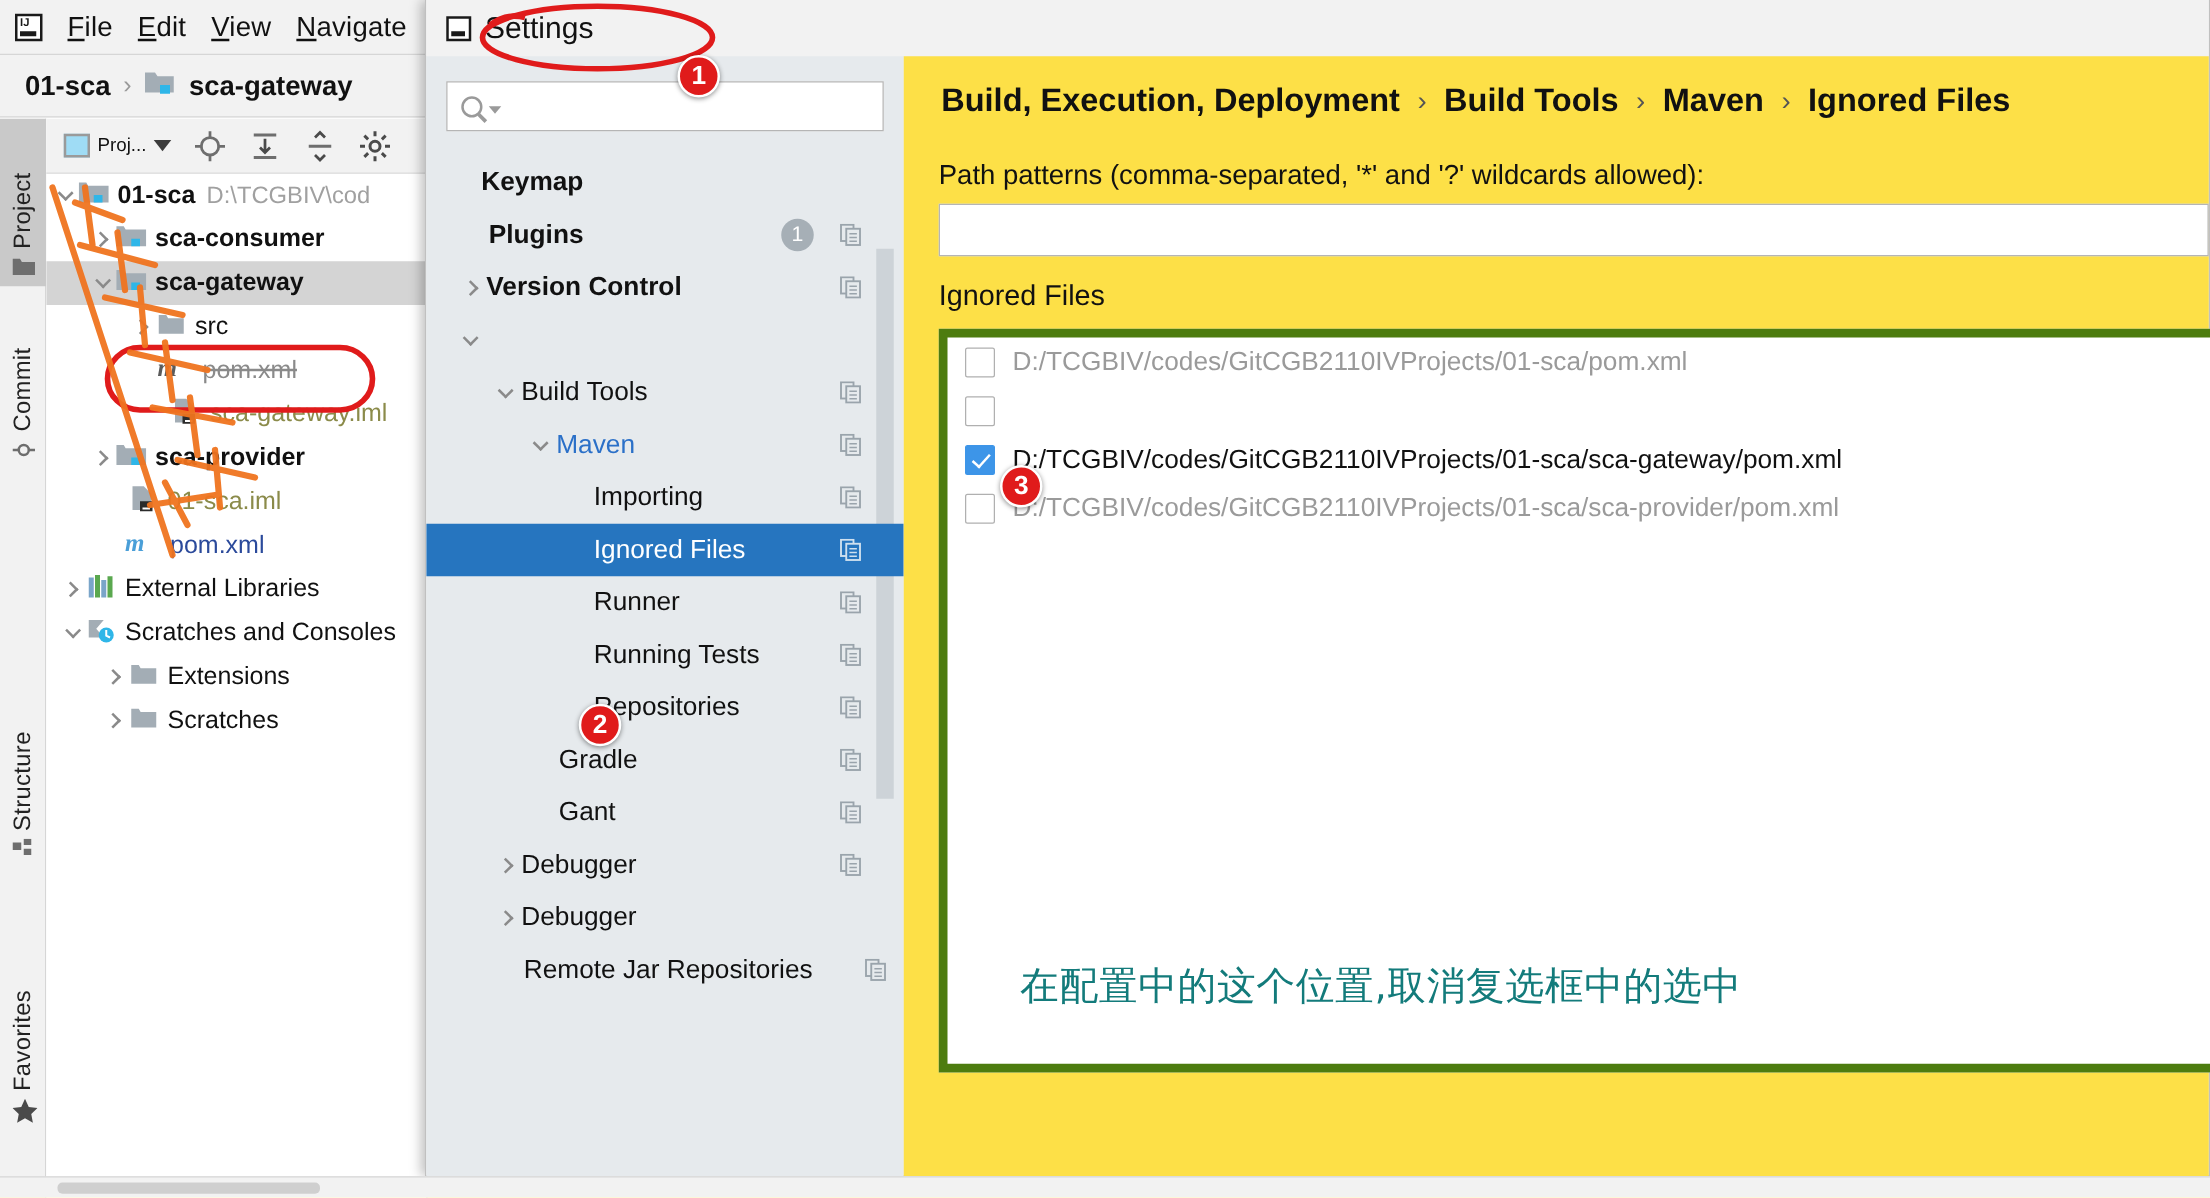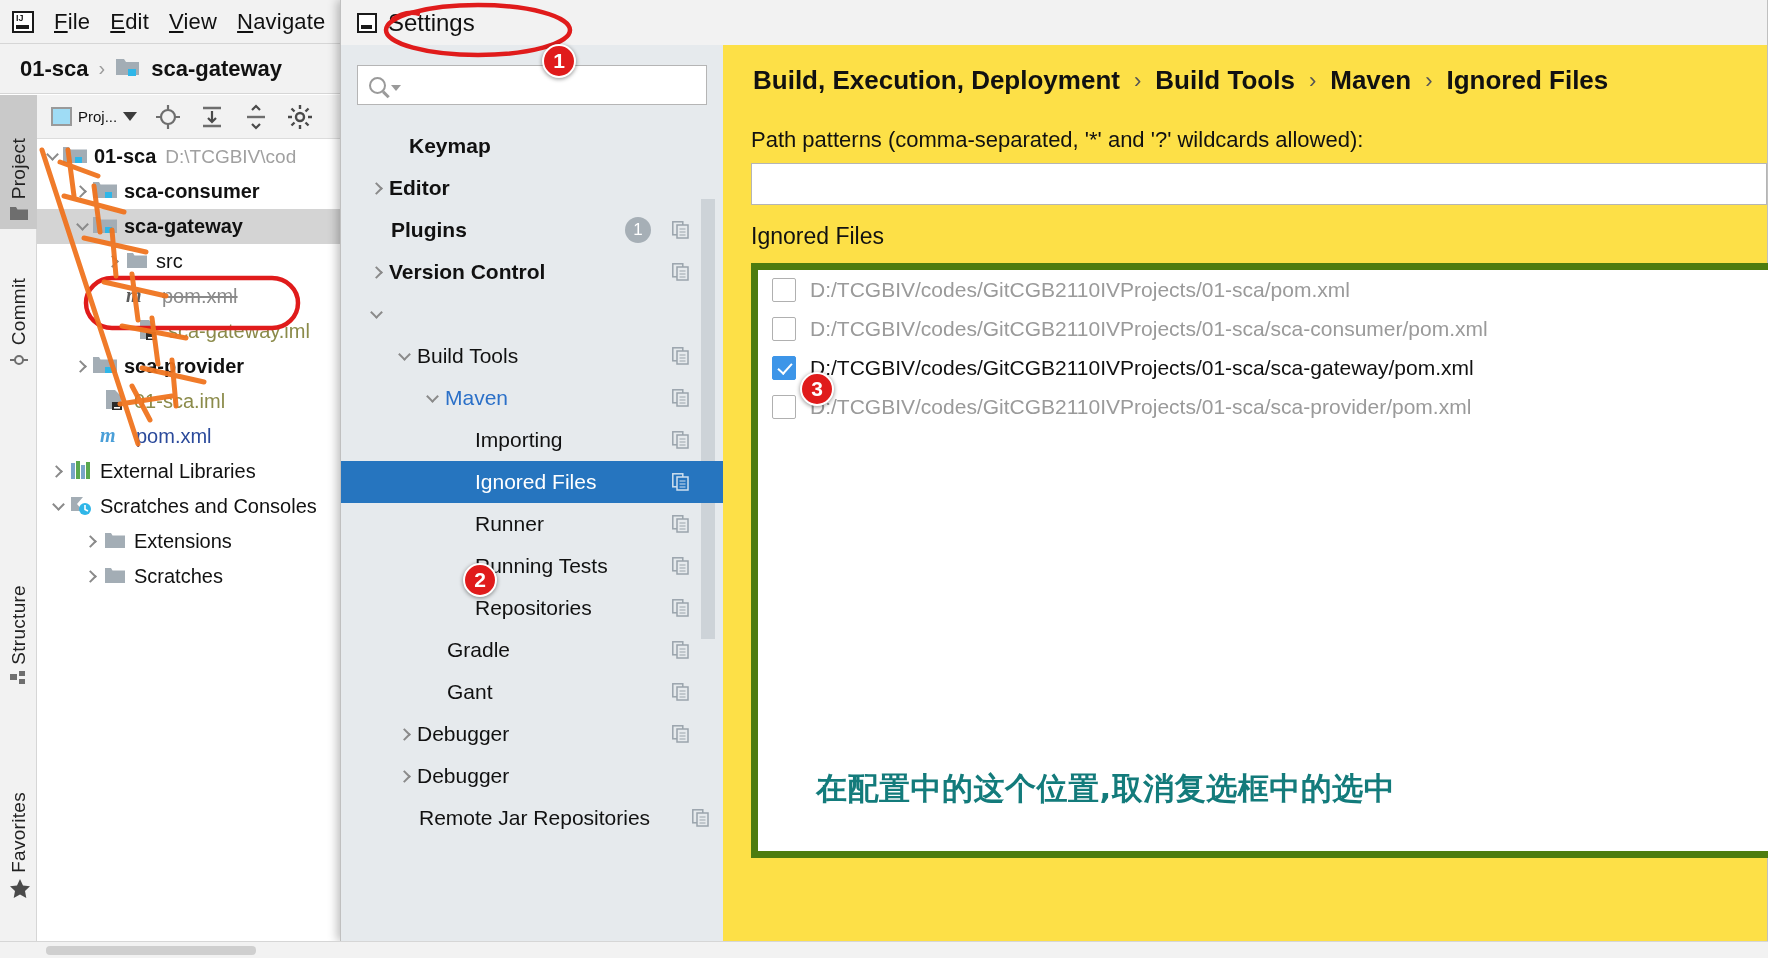--- a/index.html
+++ b/index.html
@@ -233,21 +233,20 @@
     width: 6px; height: 12px; border: solid #ffffff;
     border-width: 0 2.8px 2.8px 0; transform: rotate(42deg);
   }
   .if-txt { font-size: 21px; color: #9a9a9a; }
   .if-txt.on { color: #111; }
 
   .cn-note {
     position: absolute; left: 58px; top: 498px;
     font-size: 31px; color: #137b7b; letter-spacing: .5px;
     font-family: "DejaVu Sans", sans-serif;
-    font-weight: bold;
   }
 
   
   .ann { position: absolute; pointer-events: none; }
   .rbadge {
     position: absolute; width: 34px; height: 34px; border-radius: 50%;
     background: #e01b1b; color: #fff; font-size: 21px; font-weight: bold;
     display: flex; align-items: center; justify-content: center;
     border: 2.5px solid #ffffff;
     box-shadow: 0 1px 4px rgba(0,0,0,.45);
@@ -512,30 +511,24 @@
         <div class="search-box">
           <span class="search-ico"></span>
           <span class="search-caret"></span>
           <input class="search-input" type="text" value="" placeholder="" style="">
         </div>
       </div>
 
       <div class="stree">
         <div class="strack"></div>
 
-        <div class="srow" style="padding-left:68px">
+        <div class="srow" style="padding-left:44px">
           <span class="slabel b">Keymap</span>
         </div>
 
-        <div class="srow" style="padding-left:22px">
-          <span class="stw">
-              <span class="arrow-r"></span>
-            </span>
-          <span class="slabel b">Editor</span>
-        </div>
 
         <div class="srow" style="padding-left:50px">
           <span class="slabel b">Plugins</span>
           <span class="gbadge">1</span>
           <span class="copy-ico"><svg width="17" height="18" viewBox="0 0 17 18">
                 <rect x="0.8" y="0.8" width="10" height="13" fill="none" stroke="#9aa4ac" stroke-width="1.5"></rect>
                 <rect x="5" y="4" width="11" height="13" fill="#e6eaed" stroke="#9aa4ac" stroke-width="1.5"></rect>
                 <path d="M7.5 8h6M7.5 11h6M7.5 14h6" stroke="#9aa4ac" stroke-width="1.2"></path>
               </svg></span>
         </div>
@@ -691,21 +684,20 @@
 
       <div class="if-label">Ignored Files</div>
 
       <div class="if-list">
         <div class="if-row">
           <span class="cb"></span>
           <span class="if-txt">D:/TCGBIV/codes/GitCGB2110IVProjects/01-sca/pom.xml</span>
         </div>
         <div class="if-row">
           <span class="cb"></span>
-          <span class="if-txt">D:/TCGBIV/codes/GitCGB2110IVProjects/01-sca/sca-consumer/pom.xml</span>
         </div>
         <div class="if-row">
           <span class="cb on"></span>
           <span class="if-txt on">D:/TCGBIV/codes/GitCGB2110IVProjects/01-sca/sca-gateway/pom.xml</span>
         </div>
         <div class="if-row">
           <span class="cb"></span>
           <span class="if-txt">D:/TCGBIV/codes/GitCGB2110IVProjects/01-sca/sca-provider/pom.xml</span>
         </div>
 

